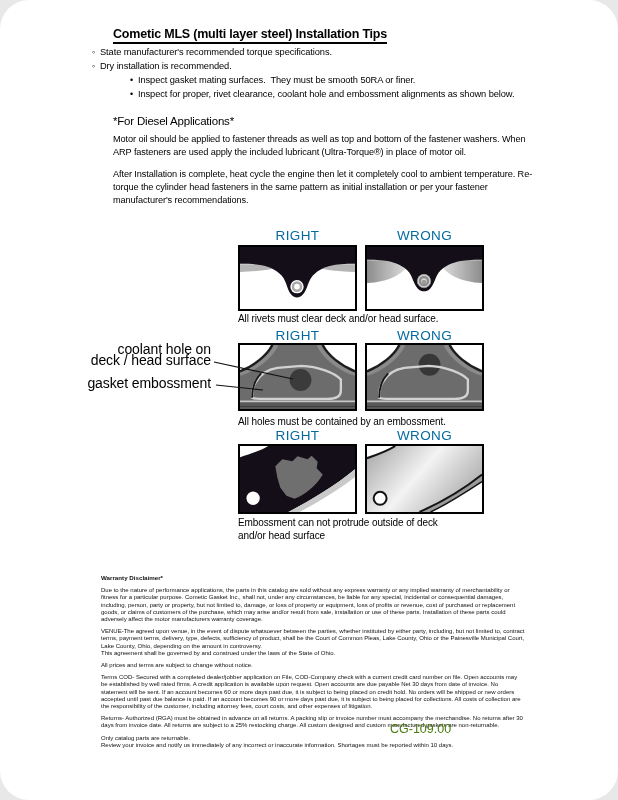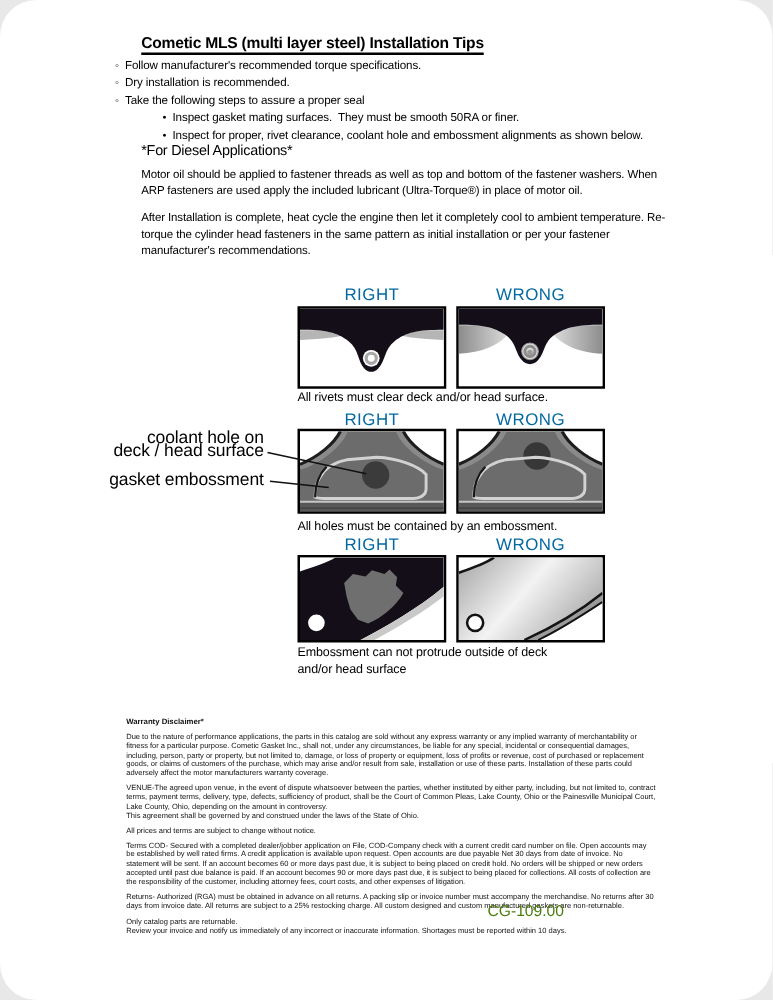--- a/index.html
+++ b/index.html
@@ -48,23 +48,22 @@
   .pagenum { position:absolute; top:722px; left:390px; font-size:12.5px; color:#4d7c0f; }
 </style>
 </head>
 <body>
 
 <div class="page">
 
   <div class="title">Cometic MLS (multi layer steel) Installation Tips</div>
 
   <div class="tips">
-    <div class="b l1"><span class="pre">Follow manufacturer's recommended torque specifications.</span></div>
+    <div class="b l1"><span class="pre">State manufacturer's recommended torque specifications.</span></div>
     <div class="b l1"><span class="pre">Dry installation is recommended.</span></div>
-    <div class="b l1"><span class="pre">Take the following steps to assure a proper seal</span></div>
     <div class="b l2"><span class="pre">Inspect gasket mating surfaces.  They must be smooth 50RA or finer.</span></div>
     <div class="b l2"><span class="pre">Inspect for proper, rivet clearance, coolant hole and embossment alignments as shown below.</span></div>
   </div>
 
   <div class="diesel">
     <div class="h">*For Diesel Applications*</div>
     <p class="pre">Motor oil should be applied to fastener threads as well as top and bottom of the fastener washers. When ARP fasteners are used apply the included lubricant (Ultra-Torque®) in place of motor oil.</p>
     <p class="pre">After Installation is complete, heat cycle the engine then let it completely cool to ambient temperature. Re-torque the cylinder head fasteners in the same pattern as initial installation or per your fastener manufacturer's recommendations.</p>
   </div>
 

